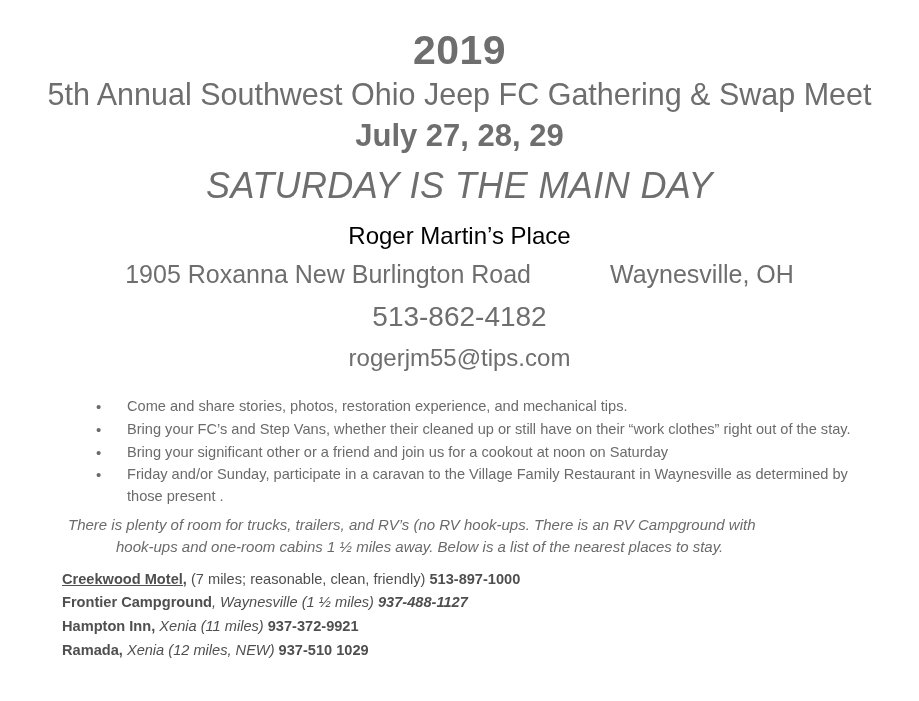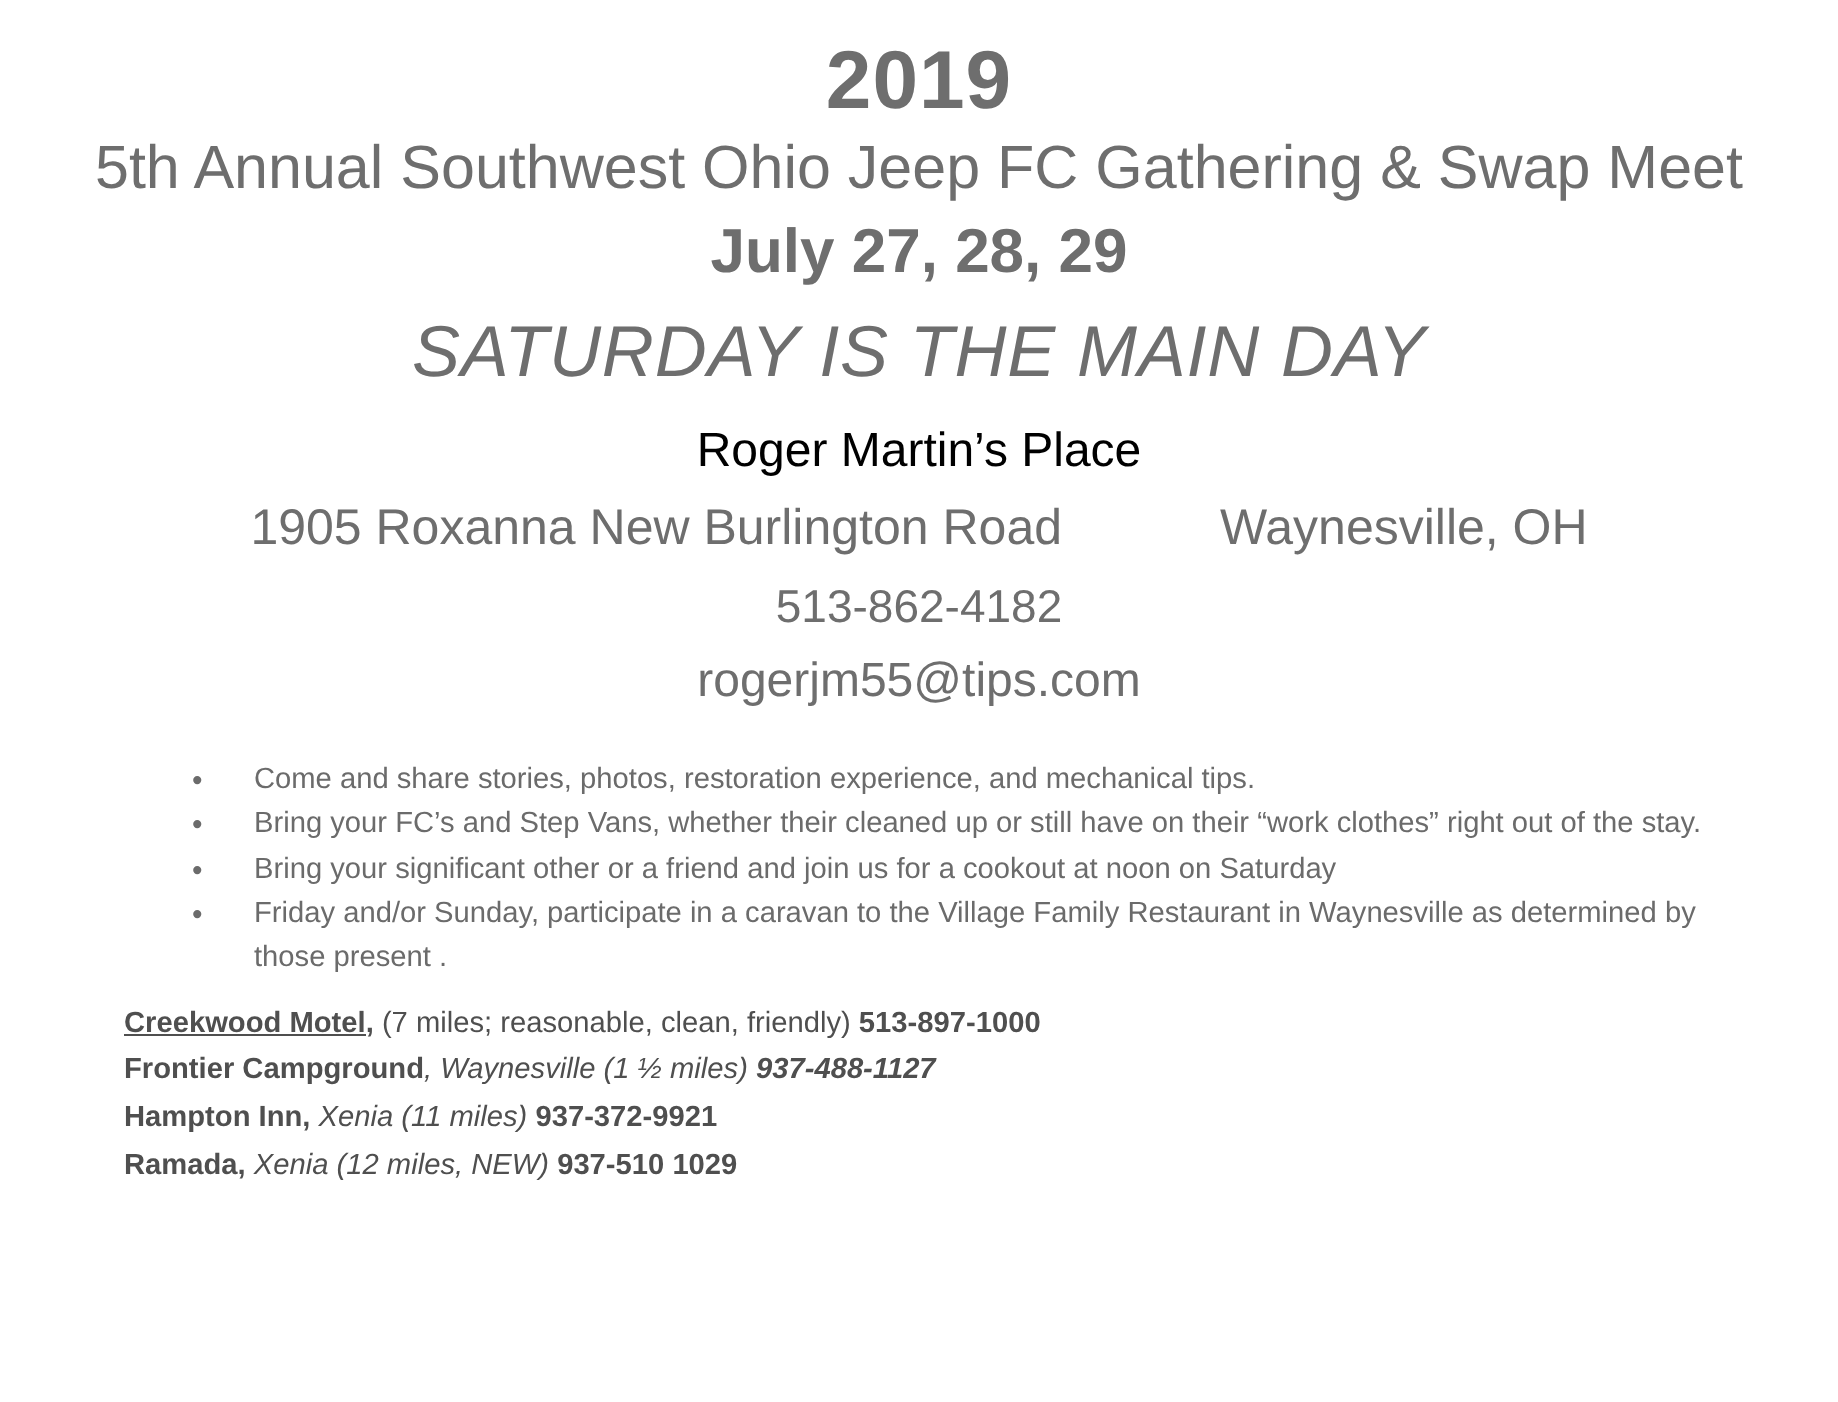--- a/index.html
+++ b/index.html
@@ -18,21 +18,21 @@
     width: 919px;
     height: 701px;
     position: relative;
     box-sizing: border-box;
     padding: 0;
   }
 
   
   .headings {
     text-align: center;
-    padding-top: 18px;
+    padding-top: 28px;
   }
   .year {
     font-size: 41px;
     font-weight: bold;
     line-height: 1.12;
     color: #6e6e6e;
     letter-spacing: 0.5px;
   }
   .title {
     font-size: 30.5px;
@@ -71,21 +71,21 @@
     display: block;
   }
   .addr-street {
     display: inline-block;
   }
   .addr-city {
     display: inline-block;
     margin-left: 72px;
   }
   .phone {
-    font-size: 23px;
+    font-size: 28px;
     color: #6e6e6e;
     line-height: 1.35;
     margin-top: 6px;
   }
   .email {
     font-size: 24px;
     color: #6e6e6e;
     line-height: 1.35;
     margin-top: 6px;
   }
@@ -175,20 +175,24 @@
     <li>
       <span class="dot">•</span>
       <span>Bring your significant other or a friend and join us for a cookout at noon on Saturday</span>
     </li>
     <li>
       <span class="dot">•</span>
       <span>Friday and/or Sunday, participate in a caravan to the Village Family Restaurant in Waynesville as determined by those present .</span>
     </li>
   </ul>
 
+  <div class="note">
+    <span>There is plenty of room for trucks, trailers, and RV’s (no RV hook-ups.  There is an RV Campground with</span>
+    <span class="ind">hook-ups and one-room cabins 1 ½ miles away.  Below is a list of the nearest places to stay.</span>
+  </div>
 
   <ul class="lodging">
     <li>
       <span class="b ul-under">Creekwood Motel,</span>
       <span>(7 miles; reasonable, clean, friendly)</span>
       <span class="b">513-897-1000</span>
     </li>
     <li>
       <span class="b">Frontier Campground</span><span class="i">, Waynesville (1 ½ miles)</span>
       <span class="bi">937-488-1127</span>

